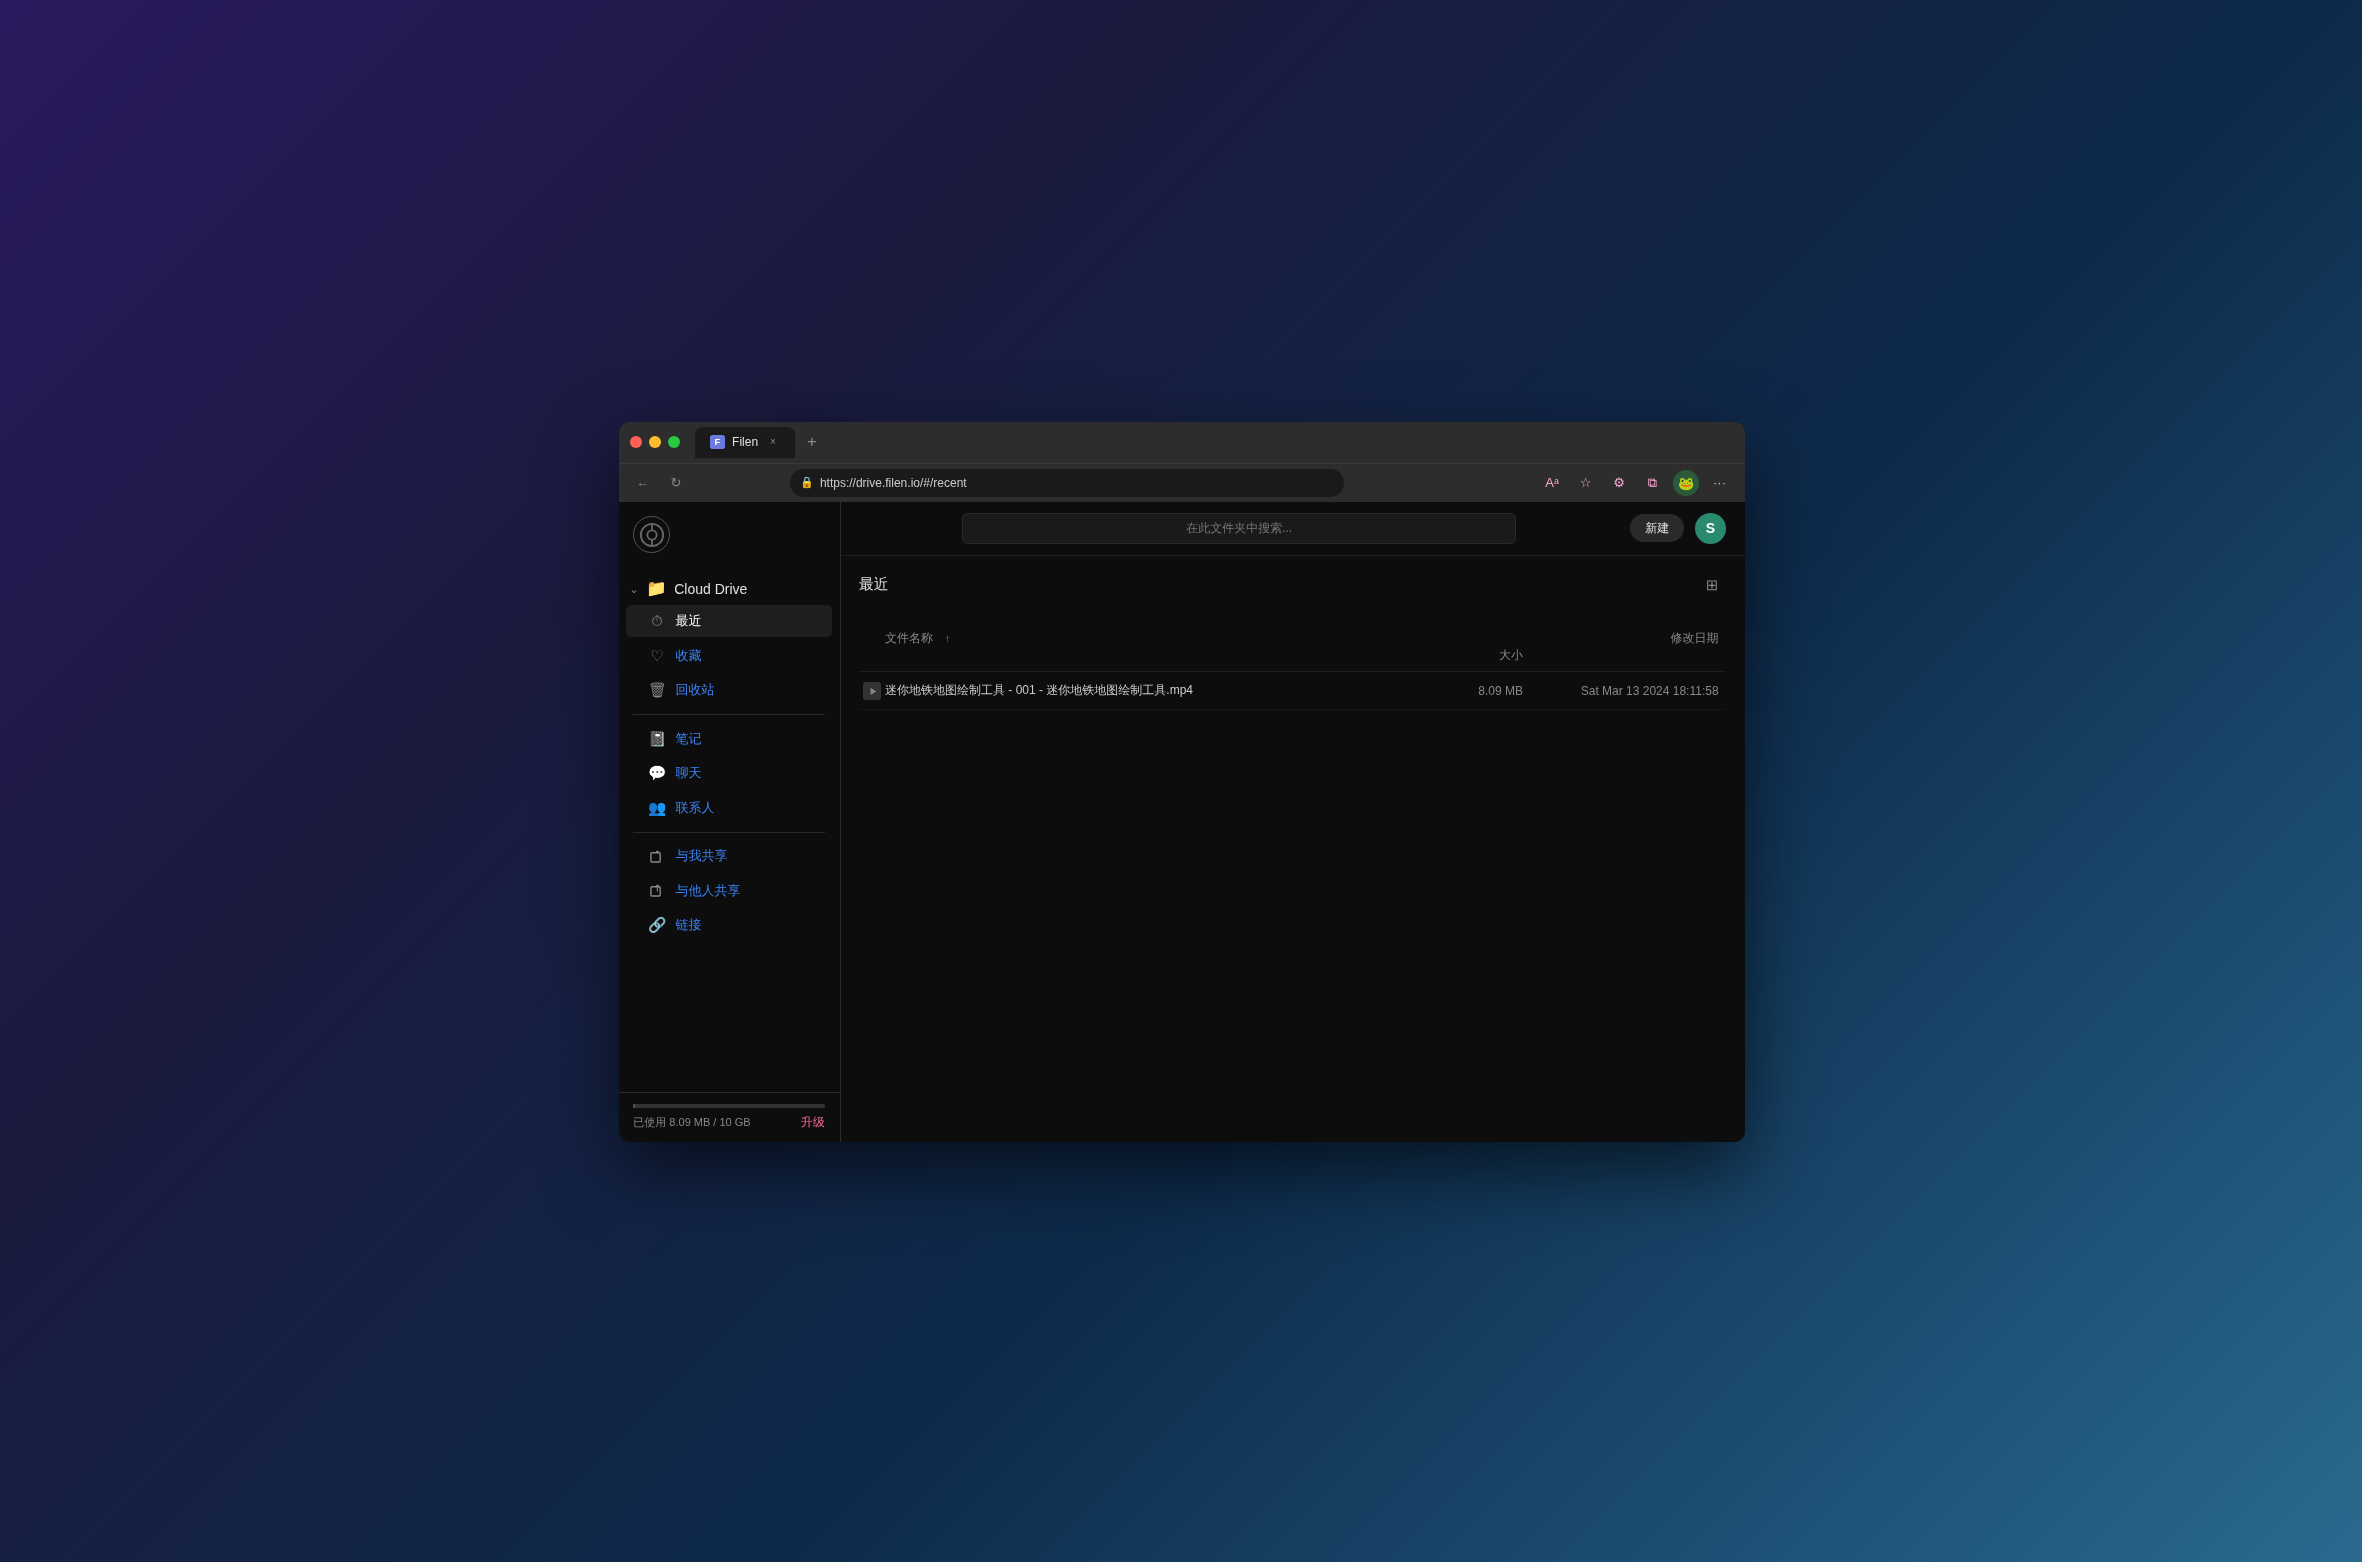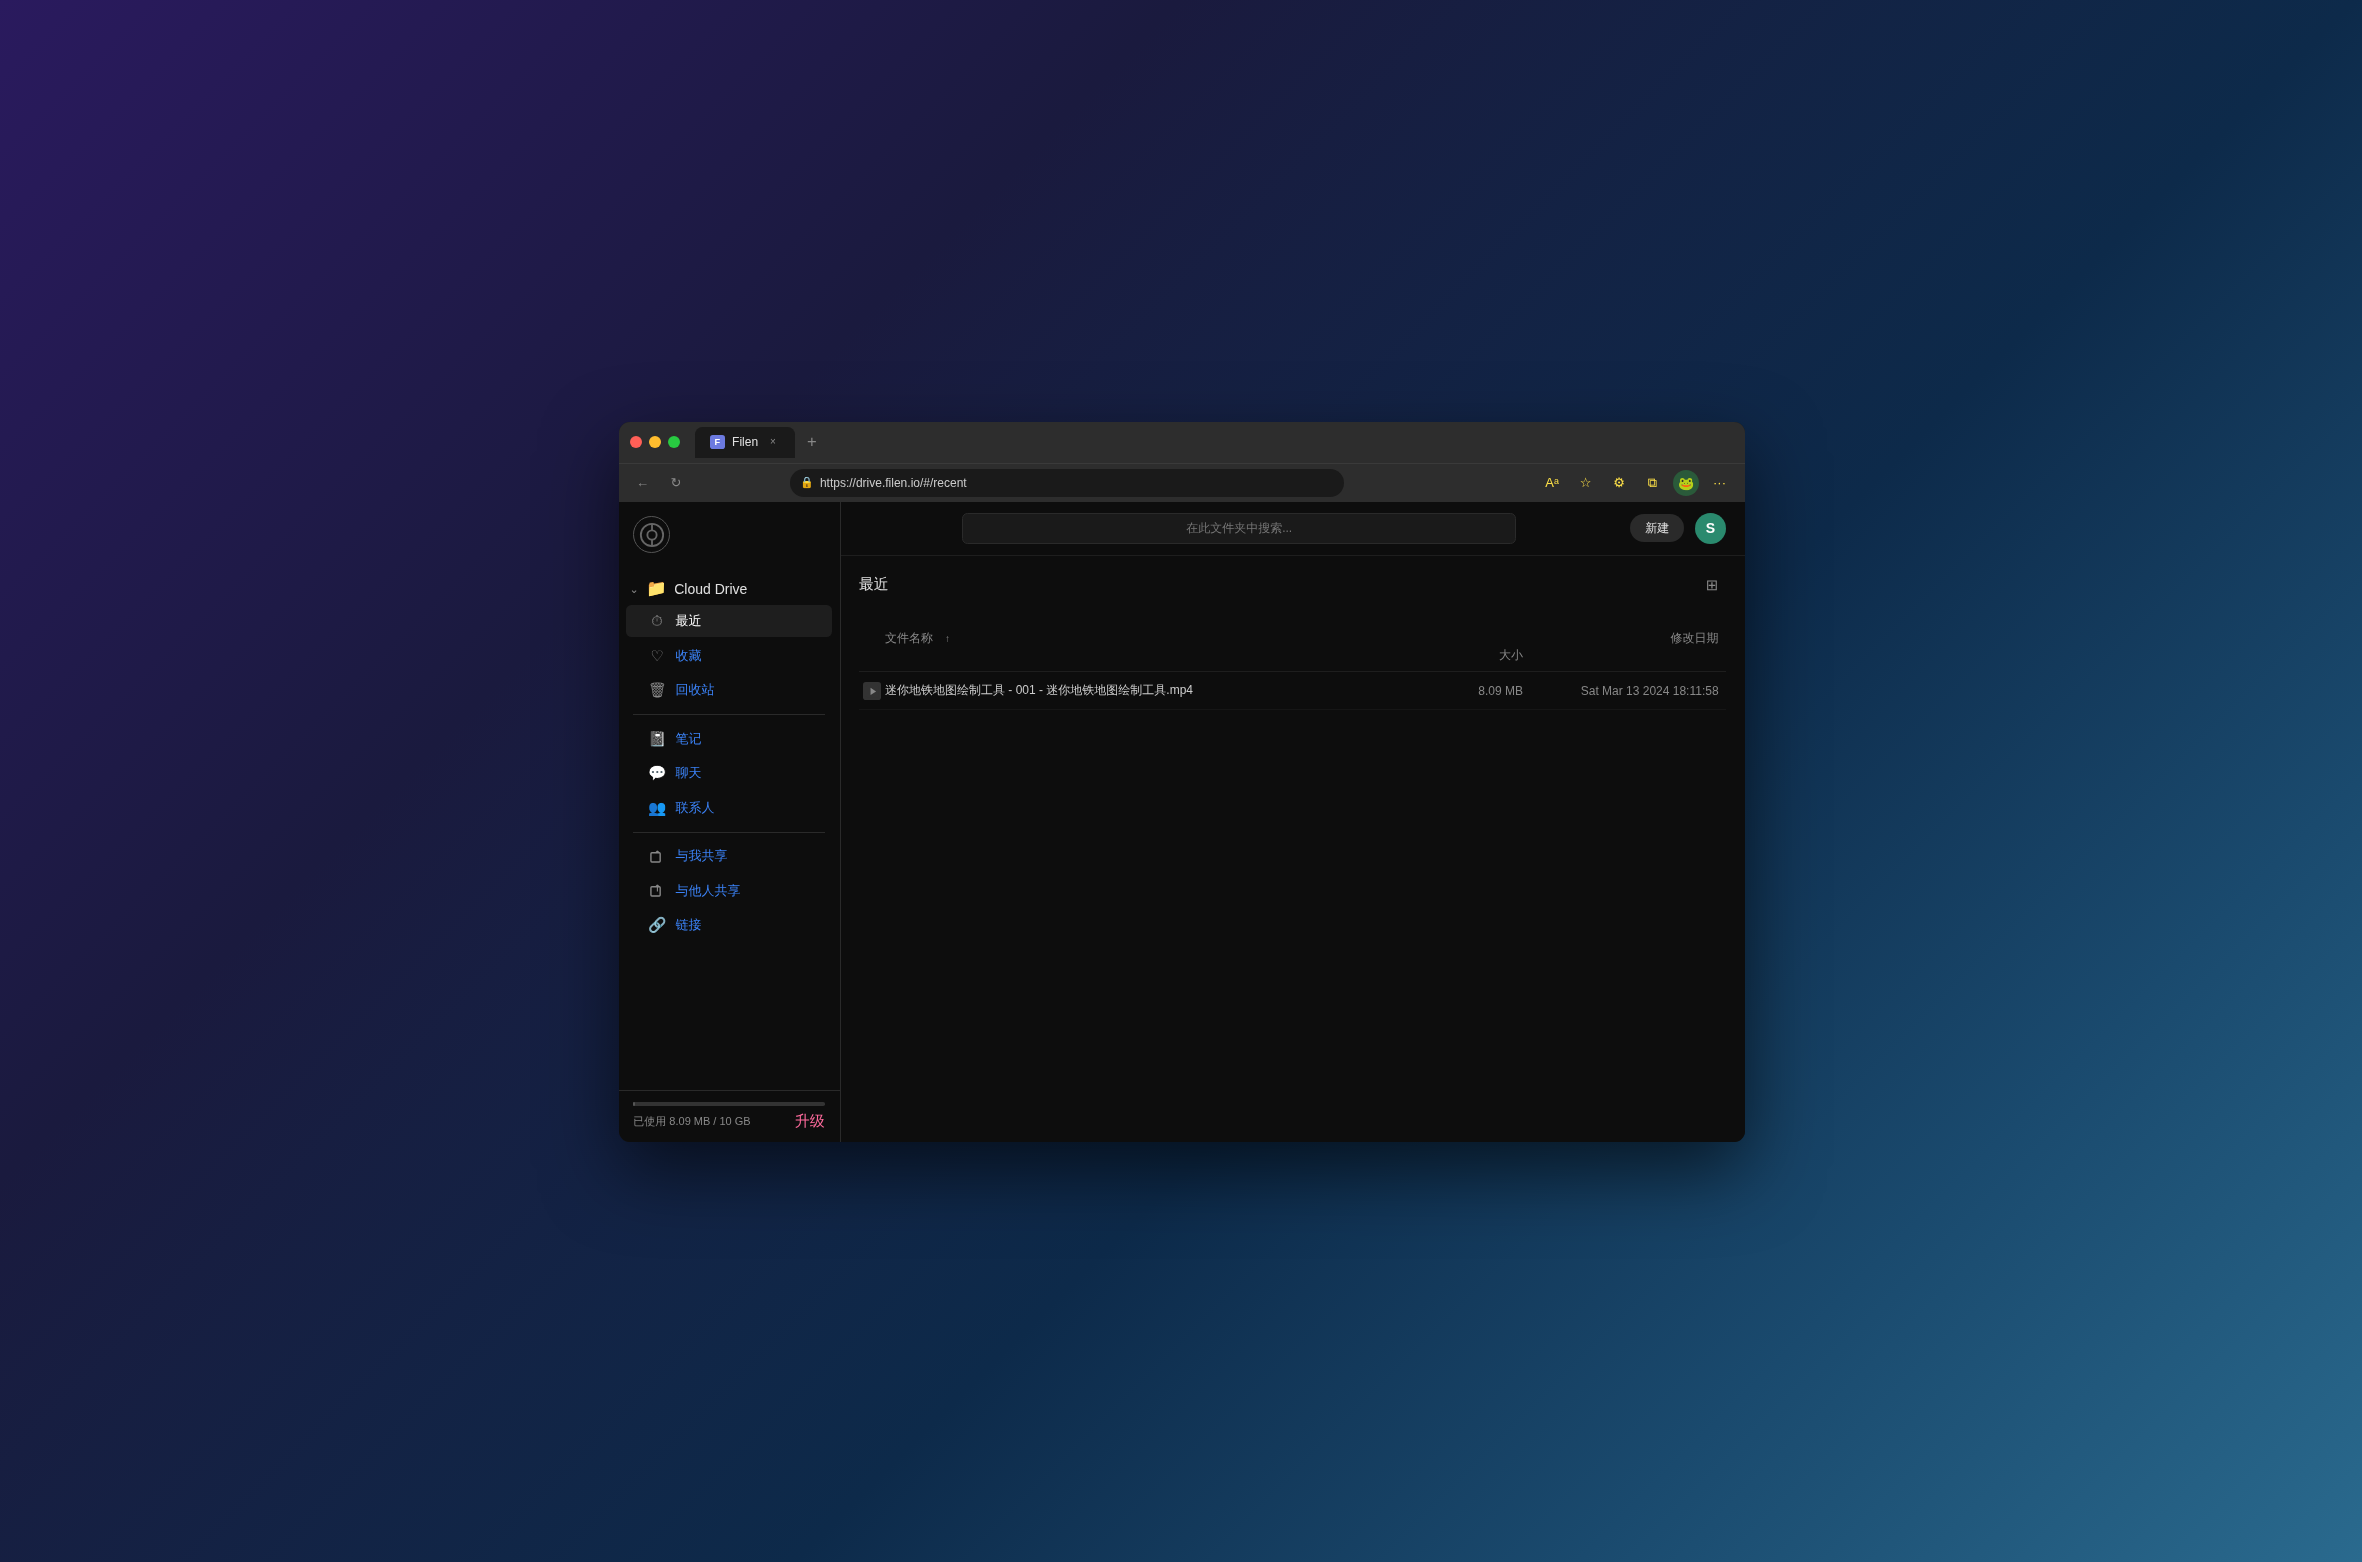--- a/index.html
+++ b/index.html
@@ -152,21 +152,21 @@
       gap: 5.5px;
       margin-left: auto;
     }
     .browser-action-btn {
       width: 28px;
       height: 28px;
       border-radius: 50%;
       display: flex;
       align-items: center;
       justify-content: center;
-      color: #fde047;
+      color: #f9a8d4;
       font-size: 13px;
       cursor: pointer;
     }
 
     
     .app-content {
       display: flex;
       flex: 1;
       overflow: hidden;
     }
@@ -271,21 +271,21 @@
     .storage-info {
       display: flex;
       justify-content: space-between;
       align-items: center;
     }
     .storage-text {
       font-size: 11px;
       color: #888;
     }
     .upgrade-btn {
-      font-size: 15px;
+      font-size: 12px;
       color: #ff6b9d;
       cursor: pointer;
       background: none;
       border: none;
       margin-left: 34px;
     }
 
     
     .main-area {
       flex: 1;

